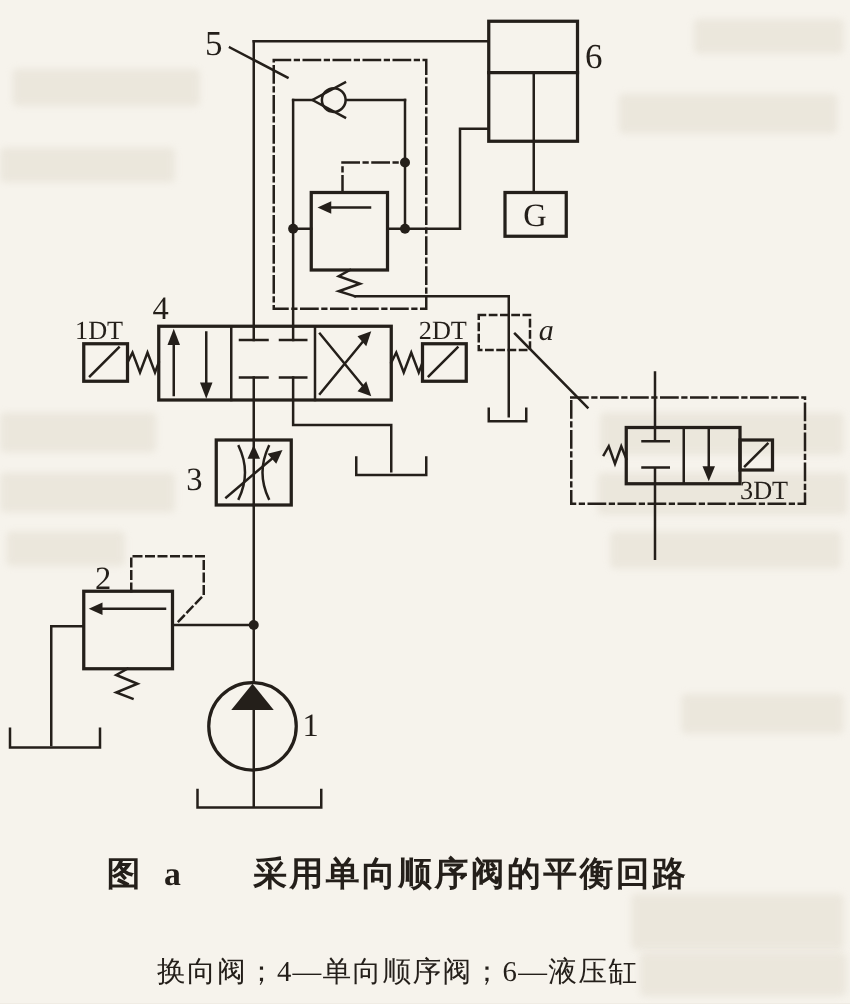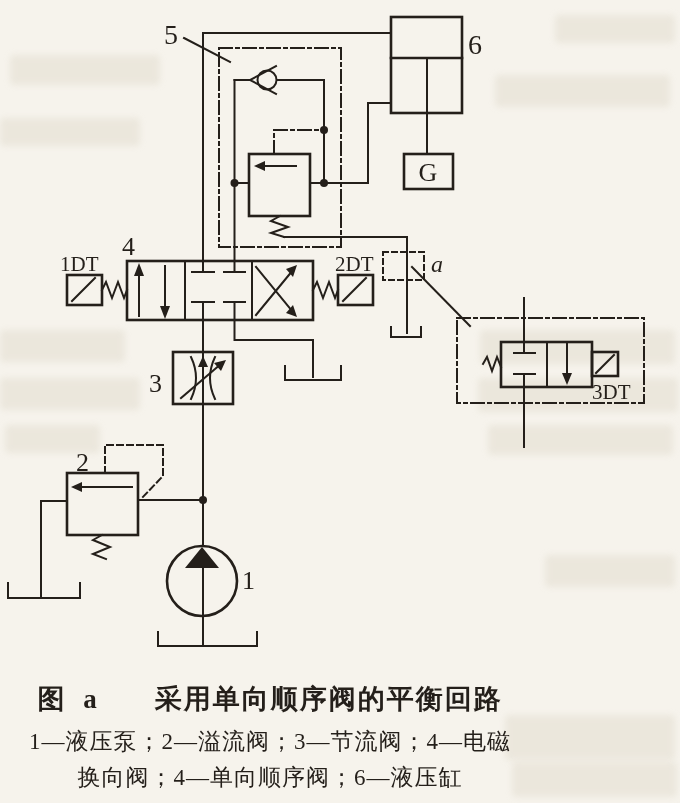--- a/index.html
+++ b/index.html
@@ -18,21 +18,21 @@
   .w3 { stroke:var(--ink); stroke-width:2.6; fill:none; stroke-linecap:square; }
   .dashdot { stroke-dasharray:13 4 3 4; }
   .dashed  { stroke-dasharray:6 4; }
   .dashed2 { stroke-dasharray:5 4; }
   .ink { fill:var(--ink); stroke:none; }
   text { fill:var(--ink); font-family:"Liberation Serif","DejaVu Serif",serif; }
   .lbl-big { font-size:28px; }
   .lbl-med { font-size:26px; }
   .lbl-dt  { font-size:21px; }
   .lbl-a   { font-size:24px; font-style:italic; }
-  .caption { position:absolute; left:0; width:540px; text-align:center; color:var(--ink); }
+  .caption { position:absolute; left:0; width:540px; text-align:center; color:var(--ink);padding-left:48px; }
   .cap-title { top:681px; font-size:27px; font-weight:bold; letter-spacing:2px; }
   .cap-title .figno { margin-right:52px; letter-spacing:6px; }
   .cap-legend1 { top:726px; font-size:23px; letter-spacing:1px; }
   .cap-legend2 { top:762px; font-size:23px; letter-spacing:1px; }
 </style>
 </head>
 <body>
 
 <div id="page">
 
@@ -181,16 +181,15 @@
       <path class="w" d="M483,364 l4,-7 l5,14 l5,-14 l4,10"></path>
       <rect class="w3" x="592" y="352" width="26" height="24"></rect>
       <path class="w" d="M596,373 L614,355"></path>
       <text class="lbl-dt" x="592" y="399">3DT</text>
     </g>
   </svg>
 
   <div class="caption cap-title">
     <span class="figno">图 a</span><span>采用单向顺序阀的平衡回路</span>
   </div>
-  <div class="caption cap-legend1">1—液压泵；2—溢流阀；3—节流阀；4—电磁</div>
   <div class="caption cap-legend2">换向阀；4—单向顺序阀；6—液压缸</div>
 
 </div>
 
 </body></html>

